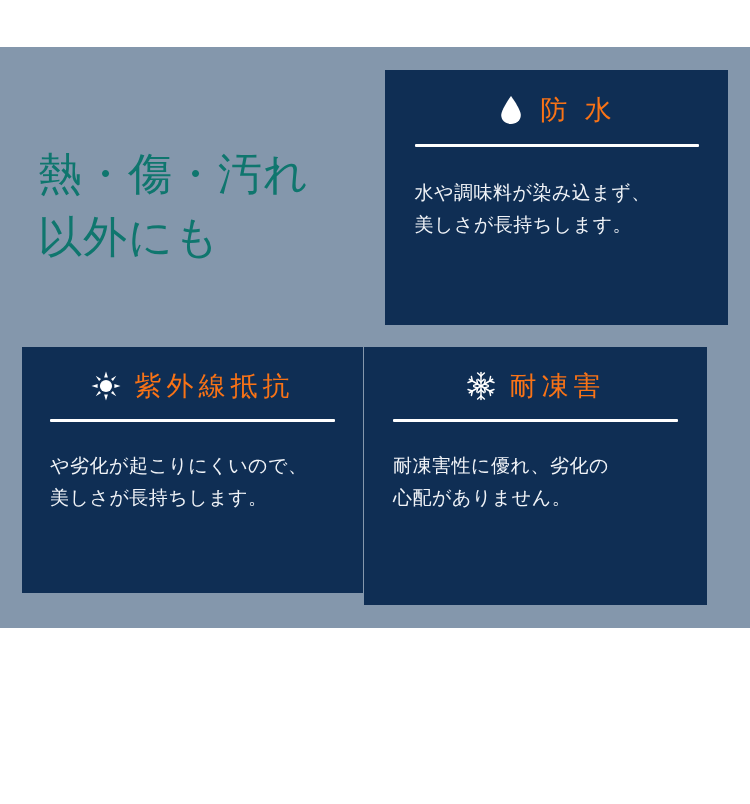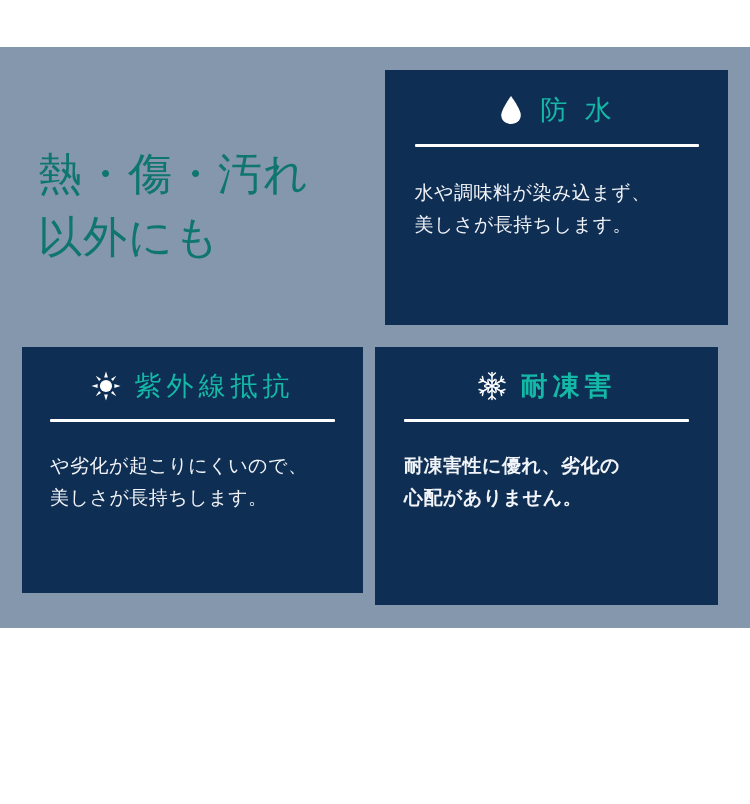--- a/index.html
+++ b/index.html
@@ -49,21 +49,21 @@
   }
 
   
   .card {
     position: absolute;
     background: #0f2e54;
     box-sizing: border-box;
   }
   .card-tr { left: 385px; top: 70px;  width: 343px; height: 255px; }
   .card-bl { left: 22px;  top: 347px; width: 341px; height: 246px; }
-  .card-br { left: 375px; top: 347px; width: 343px; height: 258px; font-weight: bold; }
+  .card-br { left: 364px; top: 347px; width: 343px; height: 258px; }
 
   .card-head {
     display: flex;
     align-items: center;
     justify-content: center;
     gap: 14px;
     height: 74px;
     padding-top: 6px;
     box-sizing: border-box;
   }
@@ -74,21 +74,21 @@
     display: inline-flex;
     align-items: center;
     justify-content: center;
     width: 30px;
     height: 30px;
     flex: 0 0 auto;
   }
   .card-icon svg { display: block; }
 
   .card-title {
-    color: #14b8a6;
+    color: #f97316;
     font-size: 27px;
     line-height: 1;
     letter-spacing: 5px;
     white-space: nowrap;
   }
 
   .divider {
     height: 3px;
     background: #ffffff;
     margin: 0 auto;

